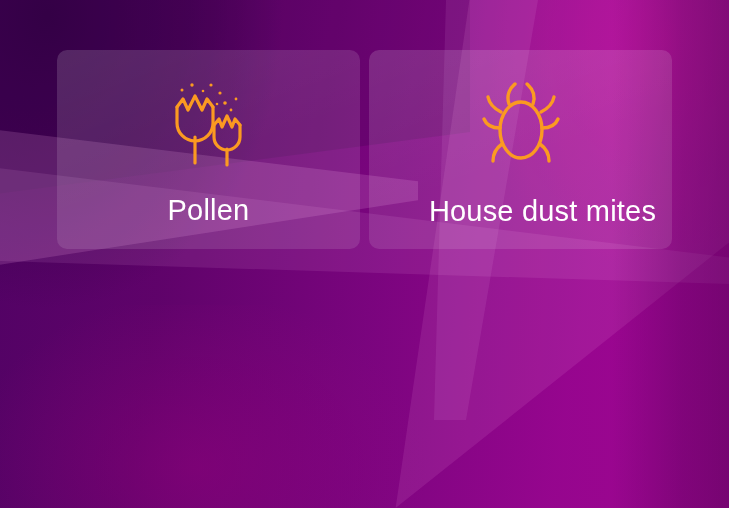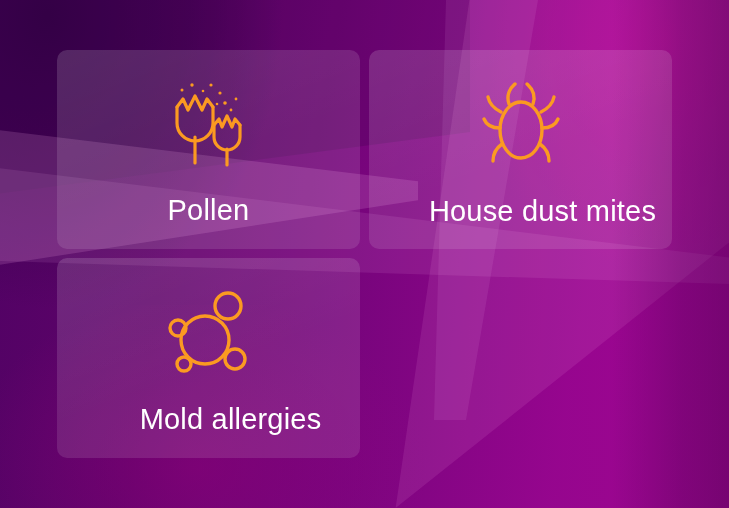--- a/index.html
+++ b/index.html
@@ -219,27 +219,15 @@
           <path d="M29 66 C22 71 20 77 20 83"></path>
 
           <path d="M68 34 C76 30 80 24 81 19"></path>
           <path d="M69 50 C78 50 83 46 85 41"></path>
           <path d="M67 66 C74 71 76 77 76 83"></path>
         </svg>
       </span>
       <div class="card-label">House dust mites</div>
     </div>
 
-    <div class="card row2">
-      <span class="card-icon">
-        <svg viewBox="0 0 96 96" width="96" height="96" fill="none" stroke="#FB9A21" stroke-width="3.4" stroke-linecap="round" stroke-linejoin="round">
-          <circle cx="44" cy="54" r="24"></circle>
-          <circle cx="67" cy="20" r="13"></circle>
-          <circle cx="17" cy="42" r="8"></circle>
-          <circle cx="23" cy="78" r="7"></circle>
-          <circle cx="74" cy="73" r="10"></circle>
-        </svg>
-      </span>
-      <div class="card-label">Mold allergies</div>
-    </div>
 
   </div>
 </div>
 
 </body></html>

